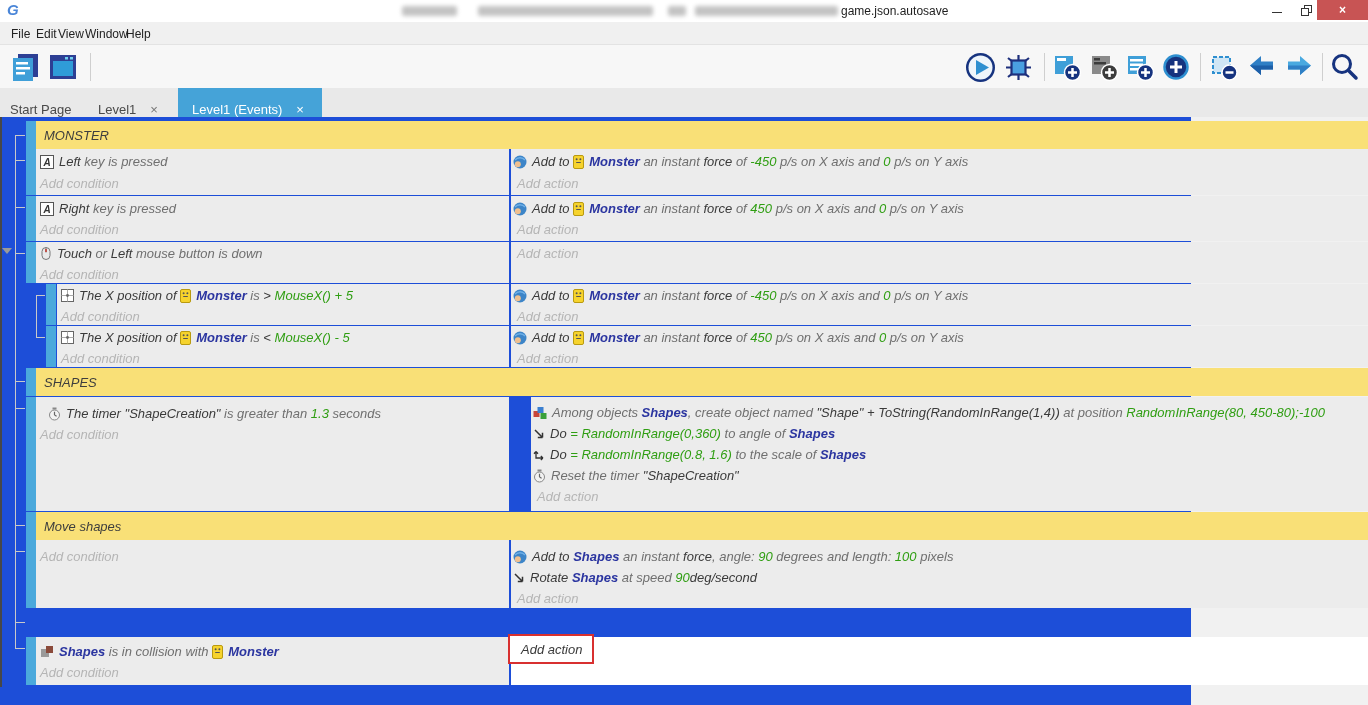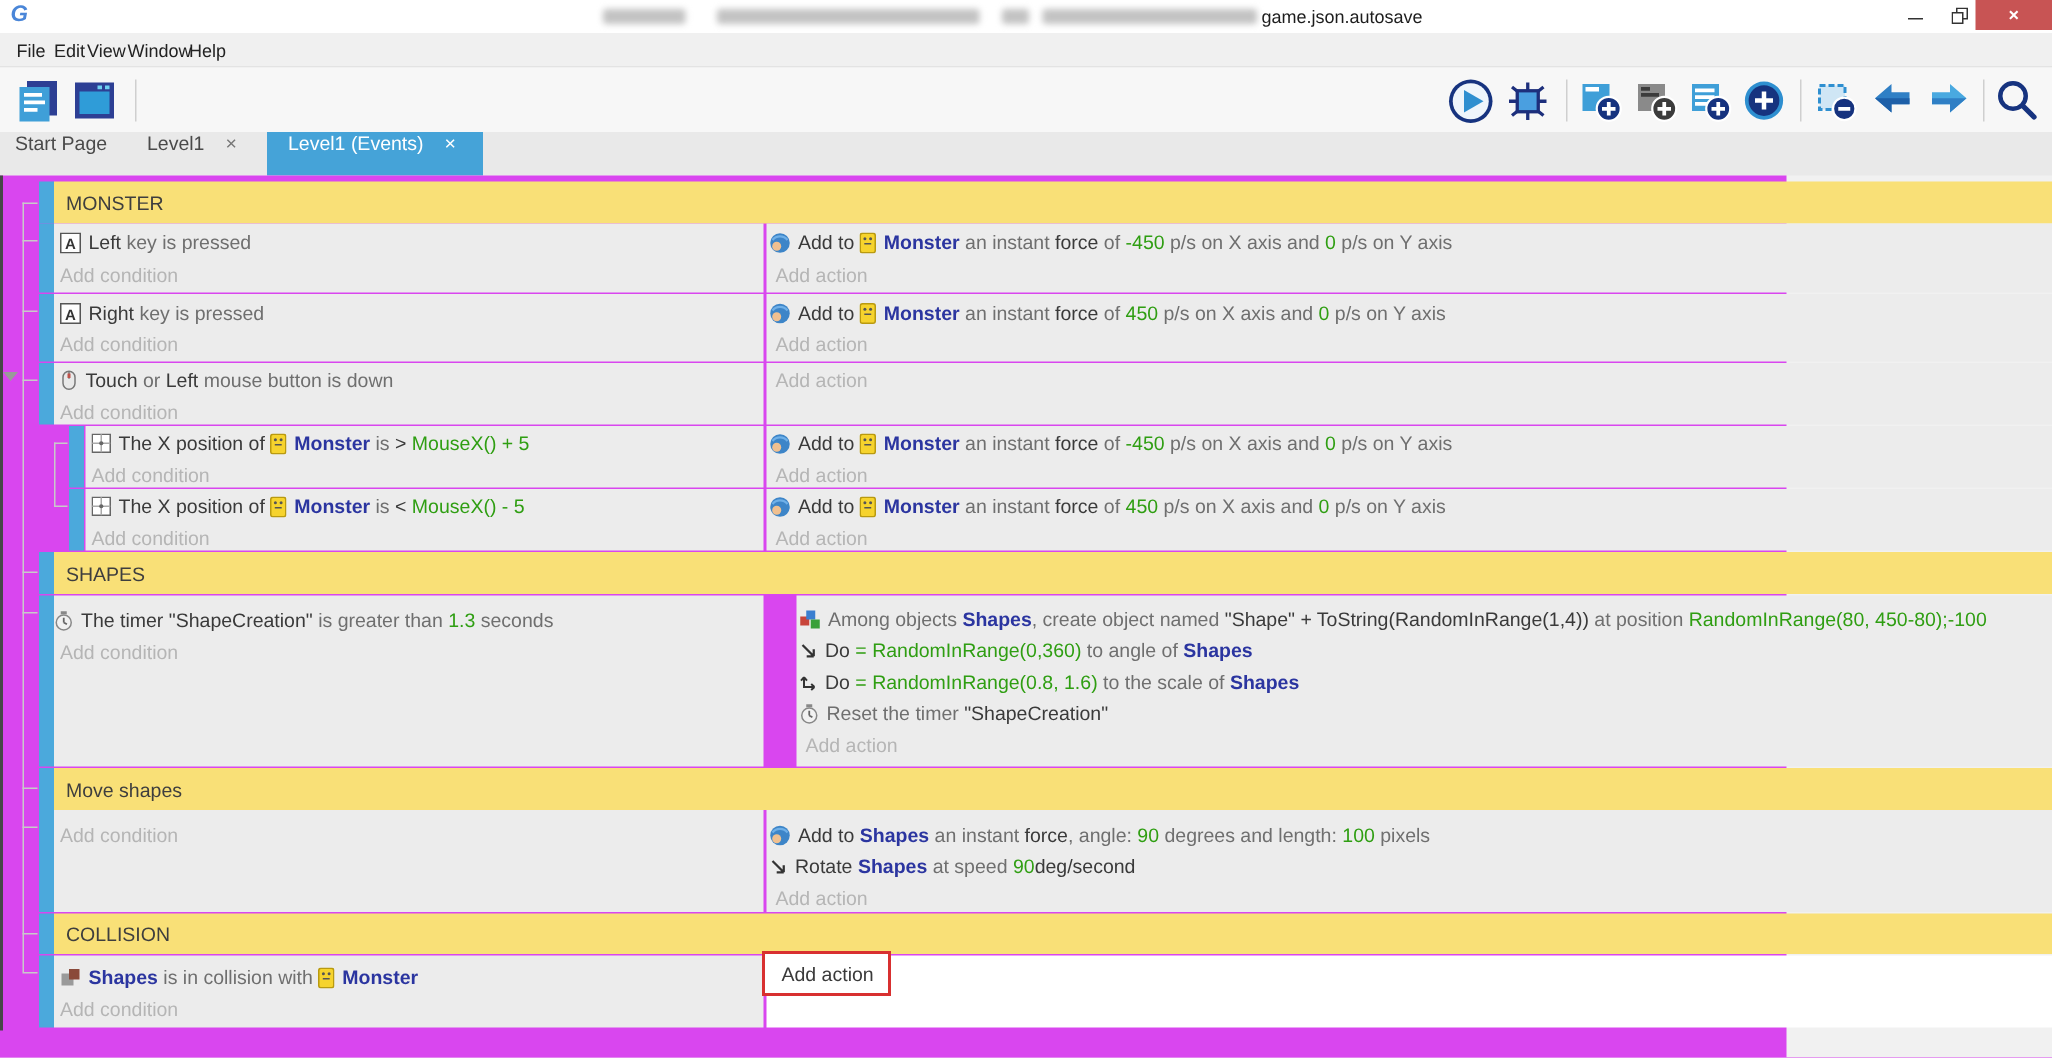--- a/index.html
+++ b/index.html
@@ -20,26 +20,26 @@
   .winctl-close { left:1317px; width:51px; height:20px; background:#c85454; color:#fff; font-size:12px; font-weight:bold; }
   
   .menubar { position:absolute; left:0; top:22px; width:1368px; height:23px; background:#f0f0f0; border-bottom:1px solid #e3e3e3; }
   .menu-item { position:absolute; top:3px; font-size:12px; color:#222; padding:2px 3px; }
   
   .toolbar { position:absolute; left:0; top:45px; width:1368px; height:43px; background:#f7f7f7; }
   .tb-btn { position:absolute; top:5px; width:34px; height:34px; display:flex; align-items:center; justify-content:center; }
   .tb-sep { position:absolute; top:8px; width:1px; height:28px; background:#cfcfcf; }
   
   .tabbar { position:absolute; left:0; top:88px; width:1368px; height:29px; background:#e9e9e9; }
-  .tab { position:absolute; top:0; height:29px; display:flex; align-items:flex-start; font-size:13px; color:#4a4a4a; }
+  .tab { position:absolute; top:0; height:29px; display:flex; align-items:flex-end; font-size:13px; color:#4a4a4a; }
   .tab-close { margin-left:14px; color:#777; font-size:13px; }
   .tab-active { background:#45a3d8; color:#fff; padding:0 14px; }
   .tab-active .tab-close { color:#fff; }
   
-  .sheet { position:absolute; left:0; top:117px; width:1191px; height:588px; background:#d946ef; }
+  .sheet { position:absolute; left:0; top:117px; width:1191px; height:588px; background:#1d4ed8;font-style:italic; }
   .left-edge { position:absolute; left:0; top:0; width:2px; height:570px; background:#474747; }
   .tline { position:absolute; background:#c9c9c9; }
   .tri { position:absolute; width:0; height:0; border-left:5px solid transparent; border-right:5px solid transparent; border-top:6px solid #9a9a9a; }
   .row { position:absolute; left:0; width:1368px; }
   .bar { position:absolute; top:0; bottom:0; width:10px; background:#4ba9dc; }
   .ghead { position:absolute; top:0; bottom:0; right:0; background:#f9e077; display:flex; align-items:center; }
   .ghead span { padding-left:8px; font-size:13px; color:#3e3e3e; }
   .cell { position:absolute; top:0; bottom:0; background:#ececec; }
   .cell-white { background:#ffffff; }
   .ev-line { position:absolute; height:21px; display:flex; align-items:center; font-size:13px; white-space:pre; }
@@ -352,21 +352,21 @@
   <div class="row" style="top:251px;height:28px">
     <div class="bar" style="left:26px"></div>
     <div class="ghead" style="left:36px">
         <span>SHAPES</span>
       </div>
   </div>
 
   <div class="row" style="top:280px;height:114px">
     <div class="bar" style="left:26px"></div>
     <div class="cell" style="left:36px;width:473px">
-      <div class="ev-line" style="left:0;top:6px"><svg width="13" height="14">
+      <div class="ev-line" style="left:12px;top:6px"><svg width="13" height="14">
             <rect x="4.5" y="0.5" width="4" height="2" fill="#888"></rect>
             <circle cx="6.5" cy="8" r="5" fill="#f2f2f2" stroke="#888"></circle>
             <path d="M6.5 8 V4.8 M6.5 8 L8.6 9.2" stroke="#666" stroke-width="1.2" fill="none"></path>
           </svg><span class="seg-param">The timer </span><span class="seg-param">"ShapeCreation"</span><span class="seg-static"> is greater than </span><span class="seg-value">1.3</span><span class="seg-static"> seconds</span></div>
       <div class="ev-line placeholder" style="left:4px;top:27px">Add condition</div>
     </div>
     <div class="cell" style="left:531px;right:0">
       <div class="ev-line" style="left:2px;top:5px"><svg width="14" height="14">
             <rect x="0.5" y="5" width="6" height="6" fill="#c8453a"></rect>
             <rect x="4.5" y="1" width="6" height="6" fill="#3a7fd0"></rect>
@@ -405,26 +405,20 @@
             <path d="M2 5 A 6.5 6.5 0 0 1 12 5" stroke="#6fb0e8" stroke-width="1.5" fill="none"></path>
             <circle cx="4.8" cy="9.2" r="3" fill="#f0c090"></circle>
           </svg><span class="seg-param">Add to </span><span class="seg-object">Shapes</span><span class="seg-static"> an instant </span><span class="seg-param">force</span><span class="seg-static">, angle: </span><span class="seg-value">90</span><span class="seg-static"> degrees and length: </span><span class="seg-value">100</span><span class="seg-static"> pixels</span></div>
       <div class="ev-line" style="left:2px;top:27px"><svg width="12" height="12">
             <path d="M2 2 L9.5 9.5 M9.5 9.5 V4.8 M9.5 9.5 H4.8" stroke="#333" stroke-width="1.5" fill="none"></path>
           </svg><span class="seg-param">Rotate </span><span class="seg-object">Shapes</span><span class="seg-static"> at speed </span><span class="seg-value">90</span><span class="seg-param">deg/second</span></div>
       <div class="ev-line placeholder" style="left:6px;top:48px">Add action</div>
     </div>
   </div>
 
-  <div class="row" style="top:492px;height:27px">
-    <div class="bar" style="left:26px"></div>
-    <div class="ghead" style="left:36px">
-        <span>COLLISION</span>
-      </div>
-  </div>
 
   <div class="row" style="top:520px;height:48px">
     <div class="bar" style="left:26px"></div>
     <div class="cell" style="left:36px;width:473px">
       <div class="ev-line" style="left:4px;top:4px"><svg width="14" height="13">
             <rect x="1" y="4" width="8" height="8" fill="#9a9a9a"></rect>
             <rect x="6" y="1" width="7" height="7" fill="#8a4a3a"></rect>
           </svg><span class="seg-object">Shapes</span><span class="seg-static"> is in collision with </span><svg width="11" height="14">
             <rect x="0.5" y="0.5" width="10" height="13" rx="1.5" fill="#f6d32d" stroke="#b99a10"></rect>
             <circle cx="3.6" cy="4.2" r="1" fill="#555"></circle>

